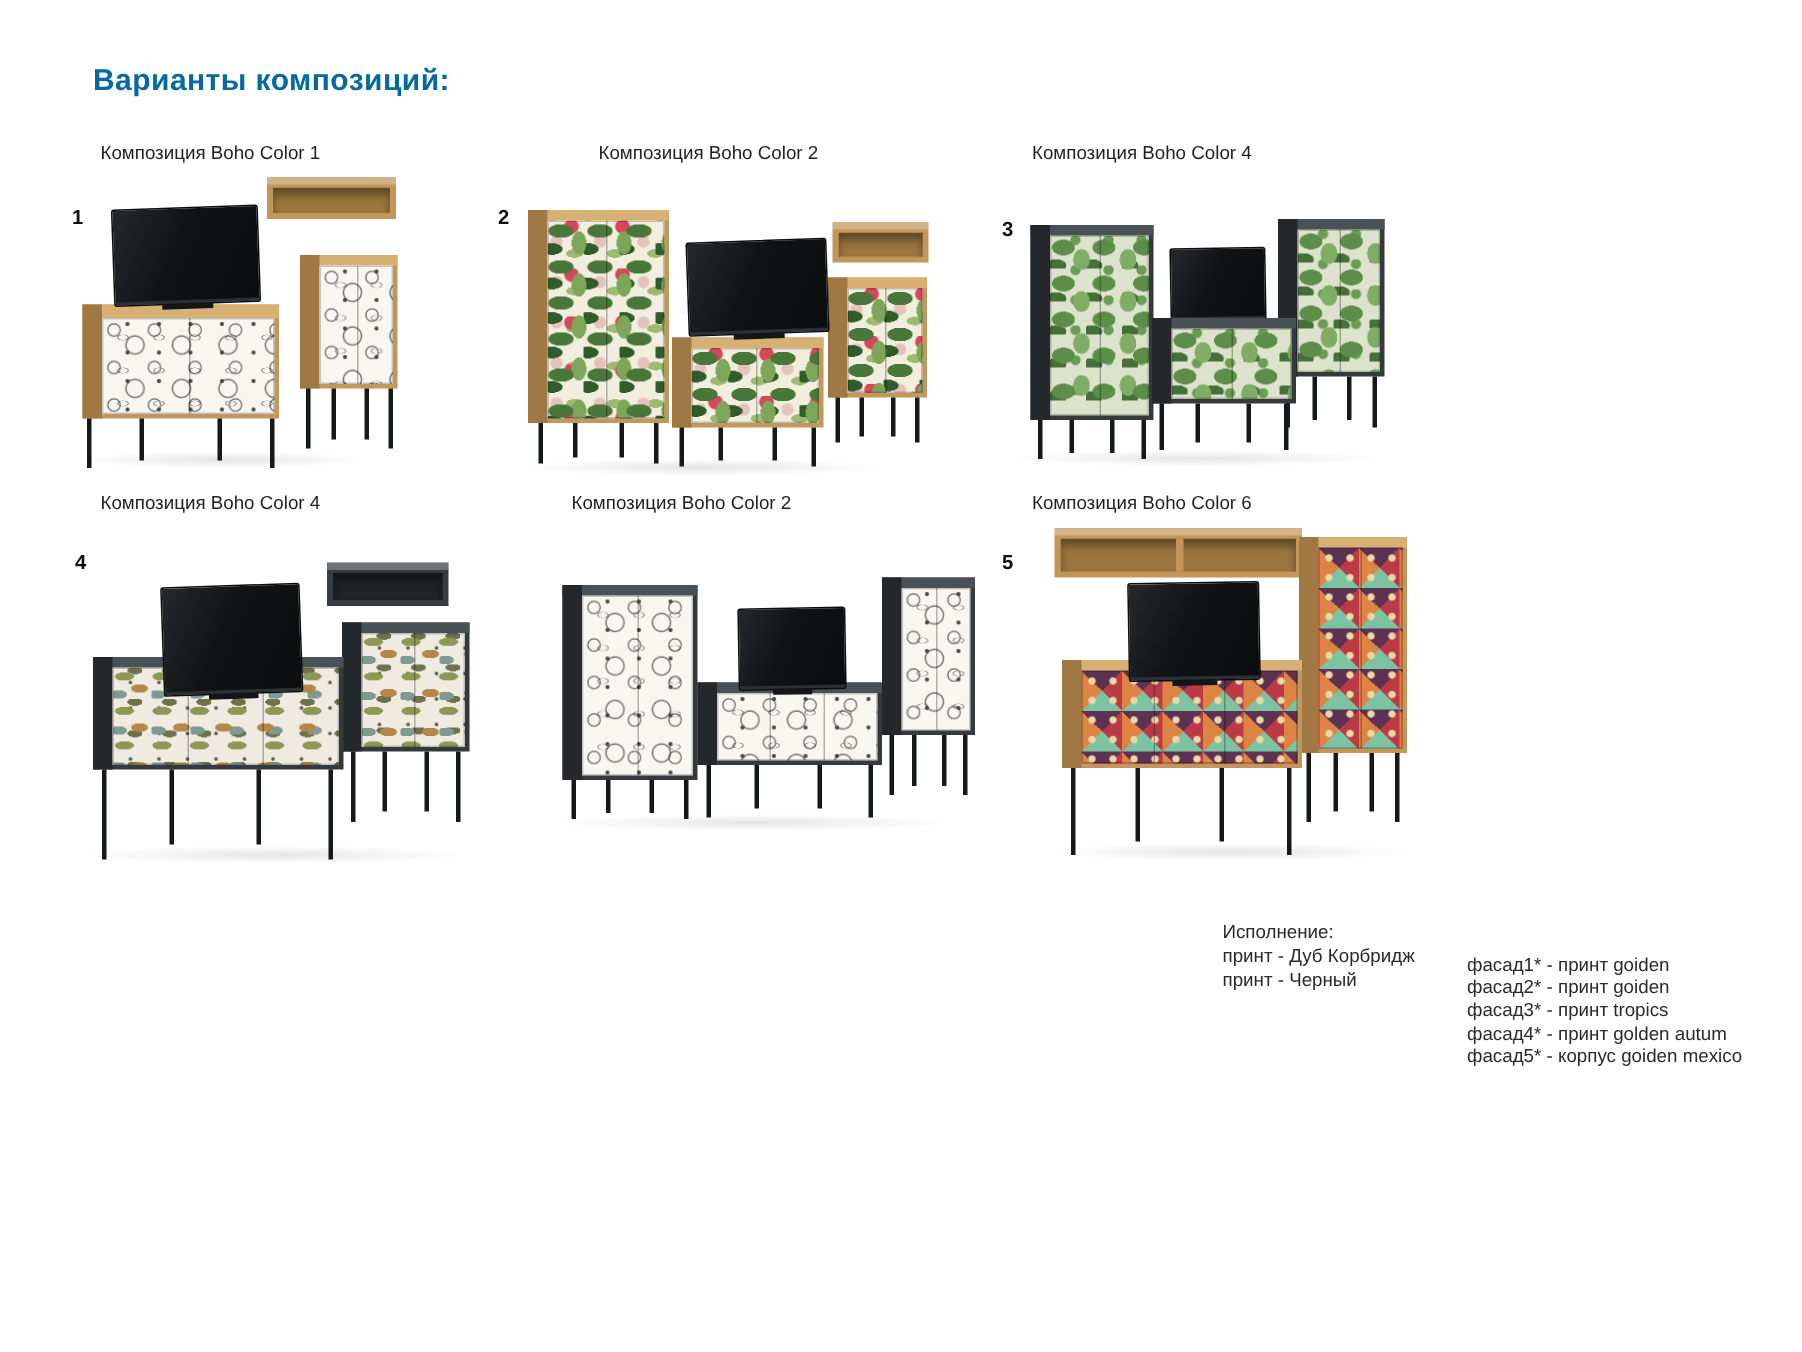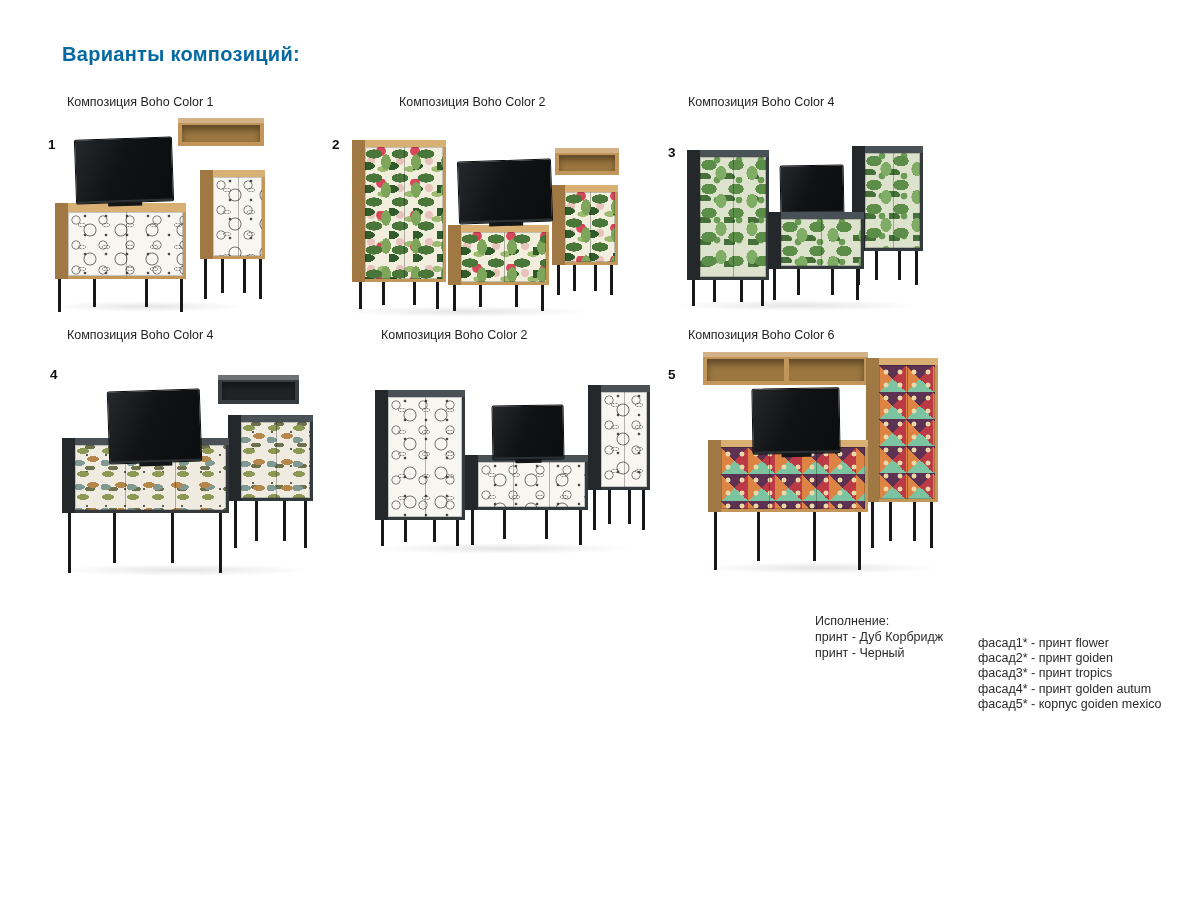--- a/index.html
+++ b/index.html
@@ -356,18 +356,18 @@
   <div class="tv" style="left:92px;top:40px;width:86px;height:64px;transform:rotate(-1deg)"></div>
 </div>
 
 <div class="legend" style="left:815px;top:613px">
   <div>Исполнение:</div>
   <div>принт - Дуб Корбридж</div>
   <div>принт - Черный</div>
 </div>
 
 <div class="legend facades" style="left:978px;top:636px">
-  <div>фасад1* - принт flower</div>
+  <div>фасад1* - принт goiden</div>
   <div>фасад2* - принт goiden</div>
   <div>фасад3* - принт tropics</div>
   <div>фасад4* - принт golden autum</div>
   <div>фасад5* - корпус goiden mexico</div>
 </div>
 
 </body></html>

